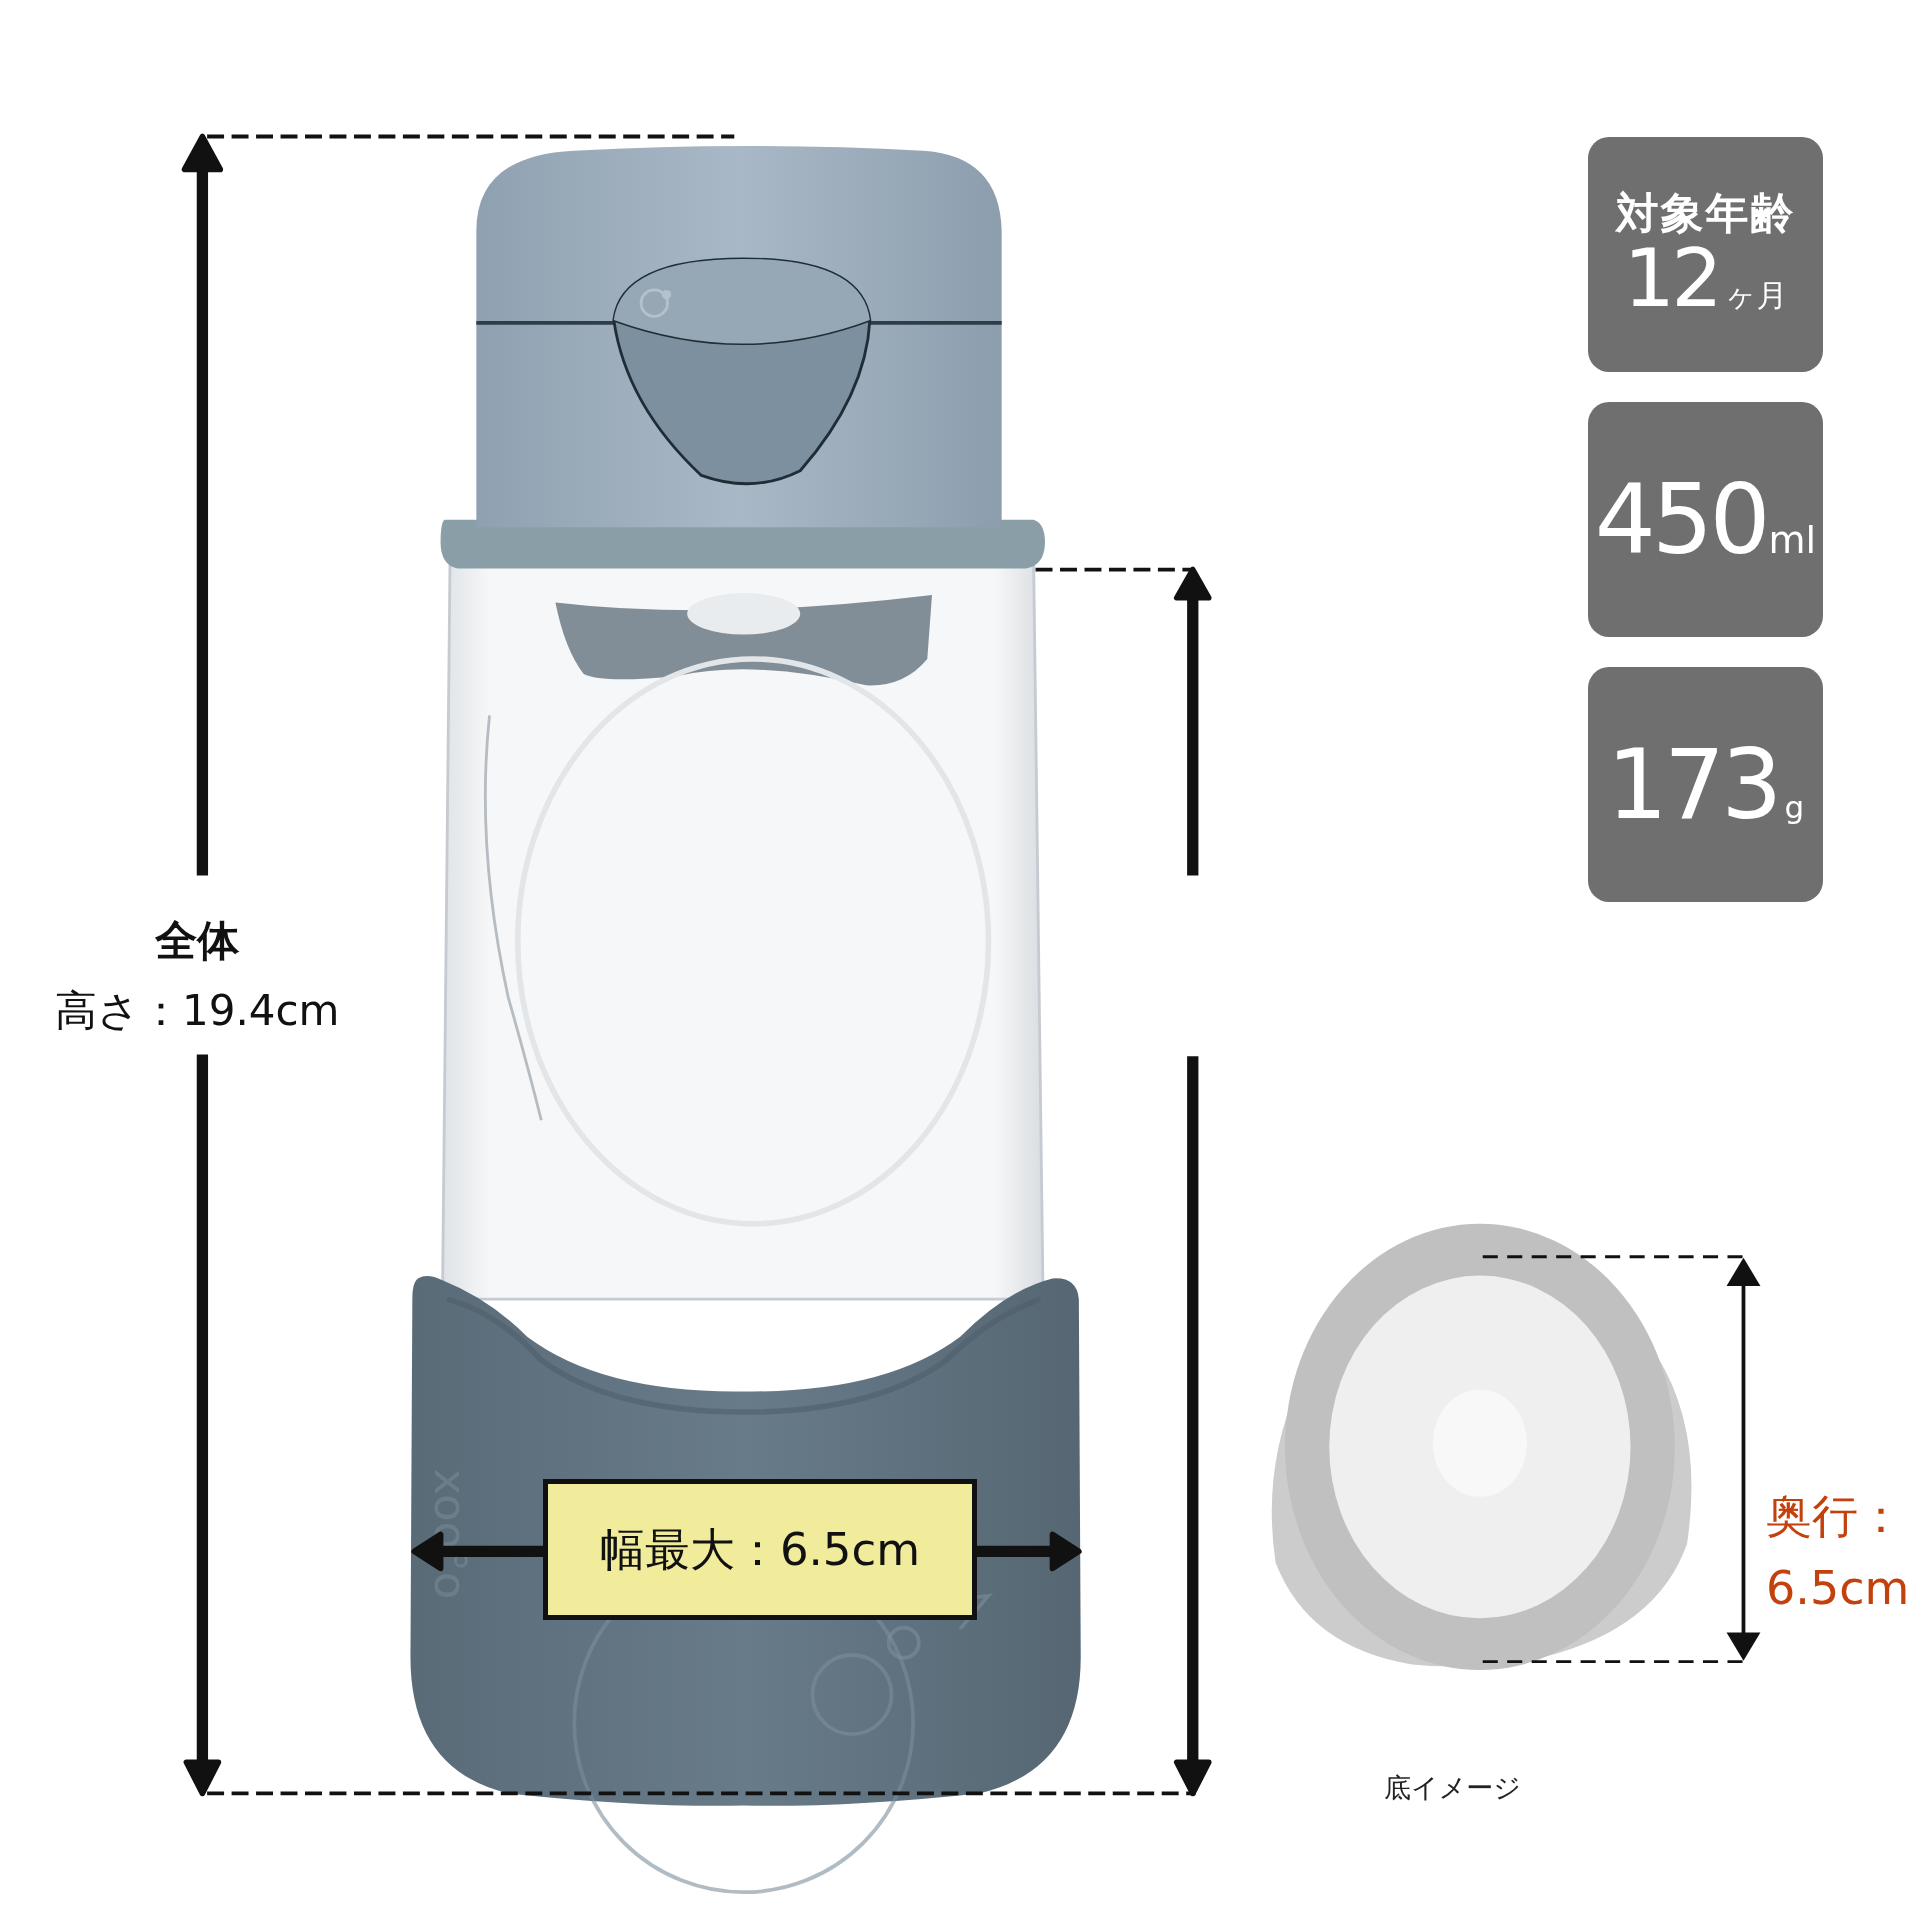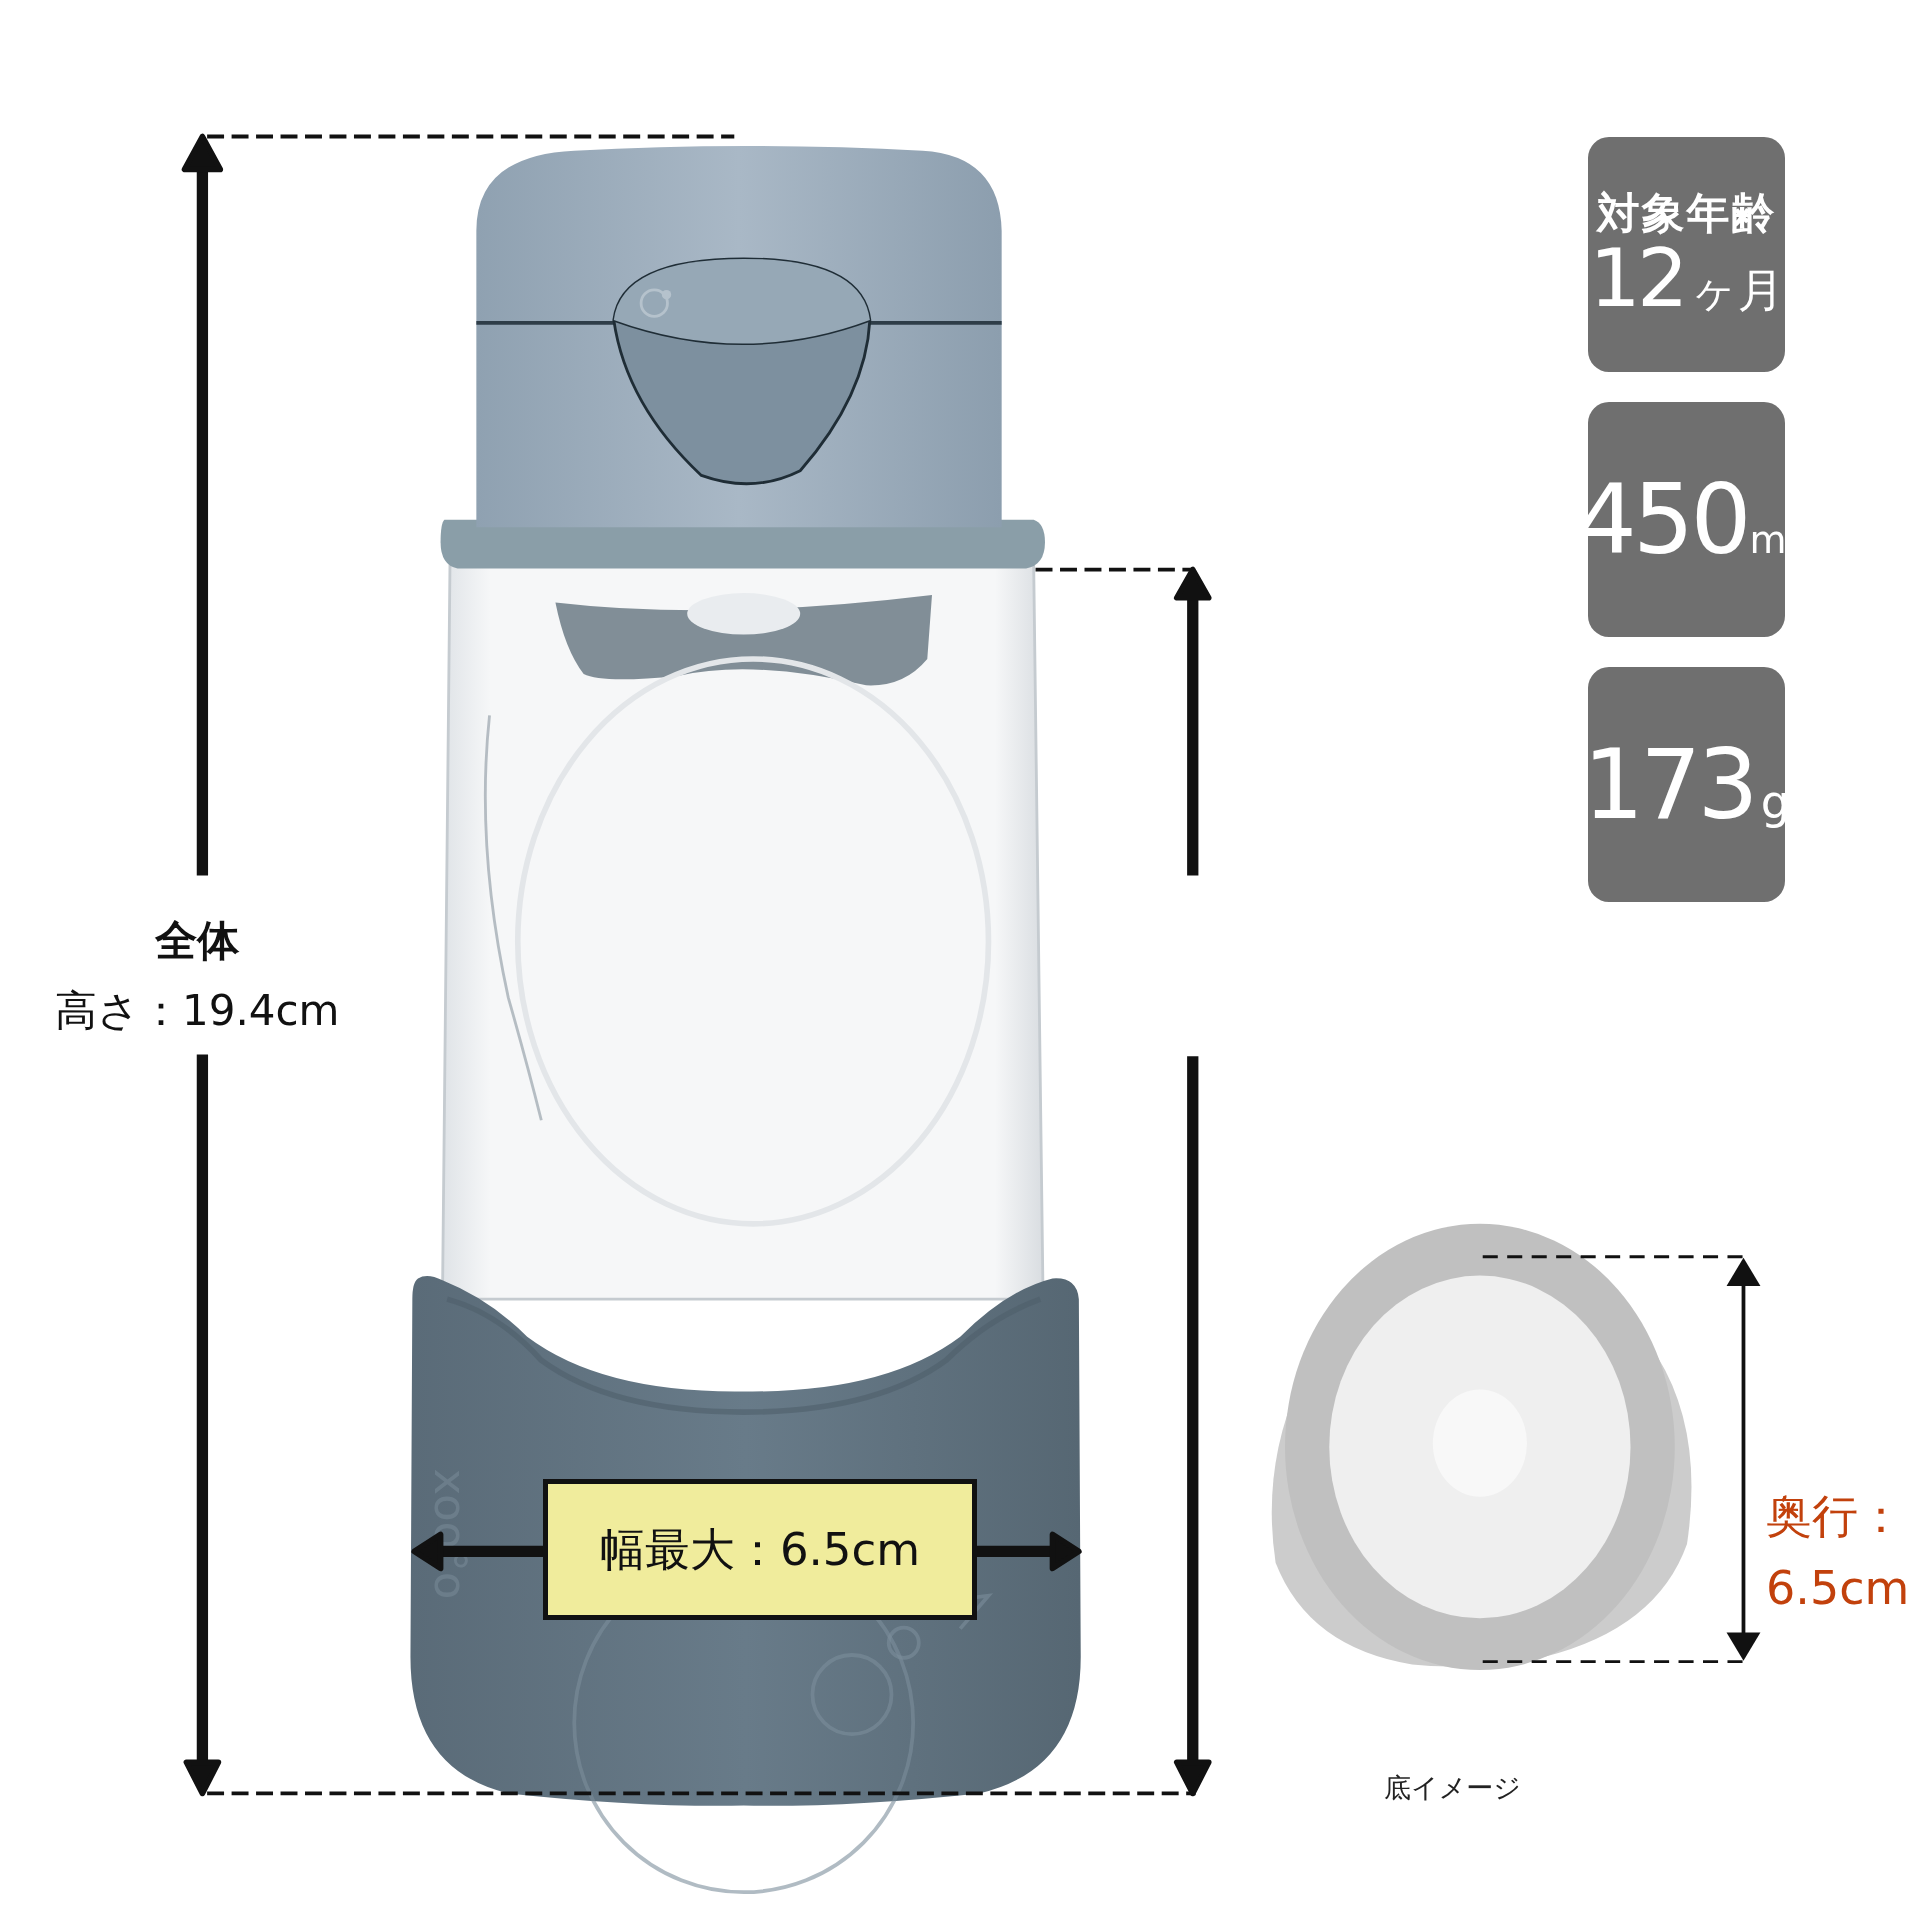--- a/index.html
+++ b/index.html
@@ -2,27 +2,27 @@
 <html style="font-size:15px"><head>
   <meta charset="utf-8">
   <style>
     * { box-sizing: border-box; margin: 0; padding: 0; }
     html, body { width: 1928px; height: 1928px; background: #ffffff; overflow: hidden; }
     body { position: relative; font-family: "DejaVu Sans", "Liberation Sans", sans-serif; color: #111; }
     .abs { position: absolute; }
 
     
     .badge {
-      position: absolute; left: 1588px; width: 197px; height: 235px;
+      position: absolute; left: 1588px; width: 235px; height: 235px;
       background: #6f6f6f; border-radius: 21px; color: #fff;
       display: flex; flex-direction: column; align-items: center; justify-content: center;
     }
     .badge .lbl { font-size: 43px; font-weight: bold; letter-spacing: 1.9px; line-height: 1.1; }
     .badge .val { font-size: 81px; line-height: 1; display: flex; align-items: baseline; letter-spacing: -3.8px; }
-    .badge .val .unit { font-size: 46px; letter-spacing: 0; margin-left: 6px; }
+    .badge .val .unit { font-size: 31px; letter-spacing: 0; margin-left: 6px; }
     .badge .val .unit-sm { font-size: 38px; margin-left: 1.9px; letter-spacing: 0; }
     .badge.big .val { font-size: 96px; }
 
     
     .dim-label { position: absolute; font-size: 42px; line-height: 70px; color: #111; white-space: nowrap; text-align: center; }
     .dim-label .line1 { font-weight: bold; }
 
     
     .width-box {
       position: absolute; left: 543px; top: 1479px; width: 434px; height: 141px;

